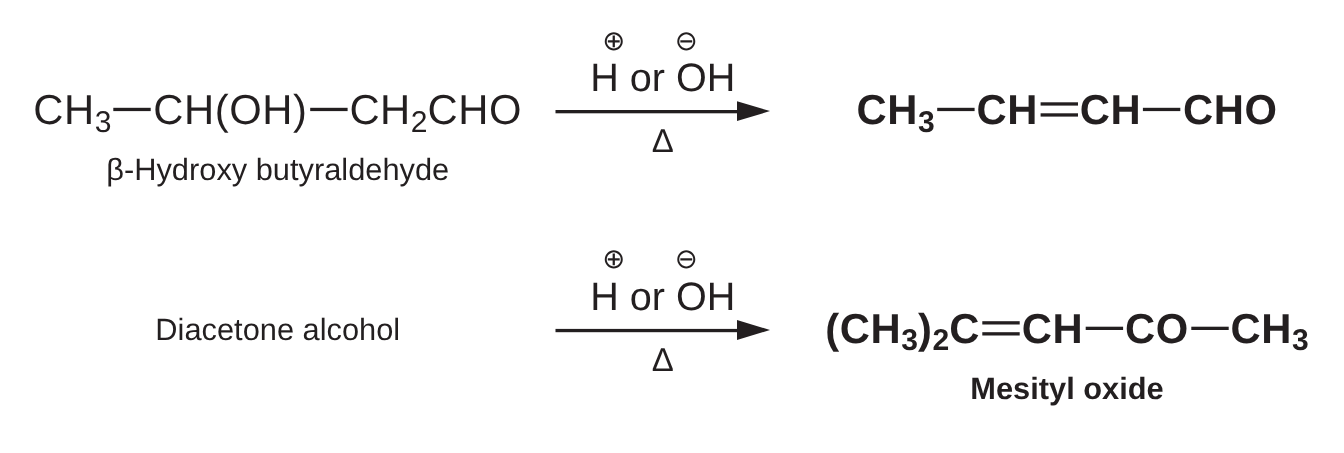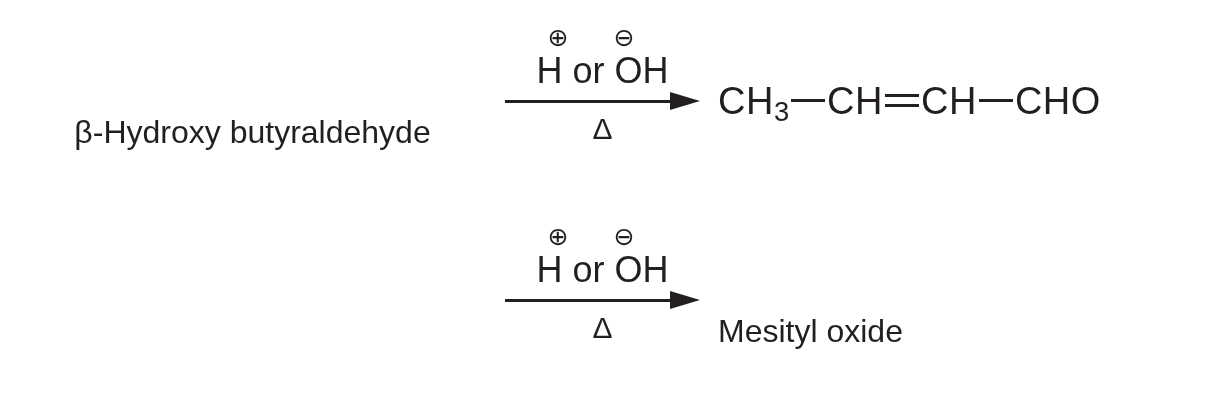--- a/index.html
+++ b/index.html
@@ -32,22 +32,23 @@
 
   .mol-col {
     display: flex;
   }
   .mol-col.left {
     width: 505px;
     justify-content: center;
   }
   .mol-col.right {
     flex: 1;
-    justify-content: flex-start;
+    justify-content: center;
     padding-left: 18px;
+    font-weight: bold;
   }
   .molecule {
     display: flex;
     flex-direction: column;
     align-items: center;
     margin-top: 57px;
   }
   .formula {
     font-size: 38px;
     line-height: 44px;
@@ -69,23 +70,23 @@
   }
   .formula .bond.dbl {
     height: 13px;
     background: transparent;
     border-top: 3px solid #231f20;
     border-bottom: 3px solid #231f20;
     box-sizing: border-box;
     vertical-align: 7px;
   }
   .mol-label {
-    font-size: 32px;
+    font-size: 28px;
     line-height: 36px;
-    margin-top: 35px;
+    margin-top: 4px;
     white-space: nowrap;
   }
 
   .arrow-col {
     width: 195px;
     display: flex;
     flex-direction: column;
     align-items: center;
   }
   .charges {
@@ -129,20 +130,21 @@
   }
 </style>
 </head>
 <body>
 
 <div class="scheme">
 
   <section class="reaction row1">
     <div class="mol-col left">
       <div class="molecule">
+        <div class="formula"><span>CH</span><span class="sub">3</span><span class="bond"></span><span>CH(OH)</span><span class="bond"></span><span>CH</span><span class="sub">2</span><span>CHO</span></div>
         <div class="mol-label">β-Hydroxy butyraldehyde</div>
       </div>
     </div>
     <div class="arrow-col">
       <div class="charges">
         <span class="charge plus">⊕</span>
         <span class="charge minus">⊖</span>
       </div>
       <div class="reagent">H or OH</div>
       <div class="arrow-line">
@@ -154,34 +156,36 @@
     <div class="mol-col right">
       <div class="molecule">
         <div class="formula"><span>CH</span><span class="sub">3</span><span class="bond"></span><span>CH</span><span class="bond dbl"></span><span>CH</span><span class="bond"></span><span>CHO</span></div>
       </div>
     </div>
   </section>
 
   <section class="reaction row2">
     <div class="mol-col left">
       <div class="molecule">
+        <div class="mol-label">Diacetone alcohol</div>
       </div>
     </div>
     <div class="arrow-col">
       <div class="charges">
         <span class="charge plus">⊕</span>
         <span class="charge minus">⊖</span>
       </div>
       <div class="reagent">H or OH</div>
       <div class="arrow-line">
         <span class="shaft"></span>
         <span class="head"></span>
       </div>
       <div class="condition">Δ</div>
     </div>
     <div class="mol-col right">
       <div class="molecule">
+        <div class="formula"><span>(CH</span><span class="sub">3</span><span>)</span><span class="sub">2</span><span>C</span><span class="bond dbl"></span><span>CH</span><span class="bond"></span><span>CO</span><span class="bond"></span><span>CH</span><span class="sub">3</span></div>
         <div class="mol-label">Mesityl oxide</div>
       </div>
     </div>
   </section>
 
 </div>
 
 </body></html>

